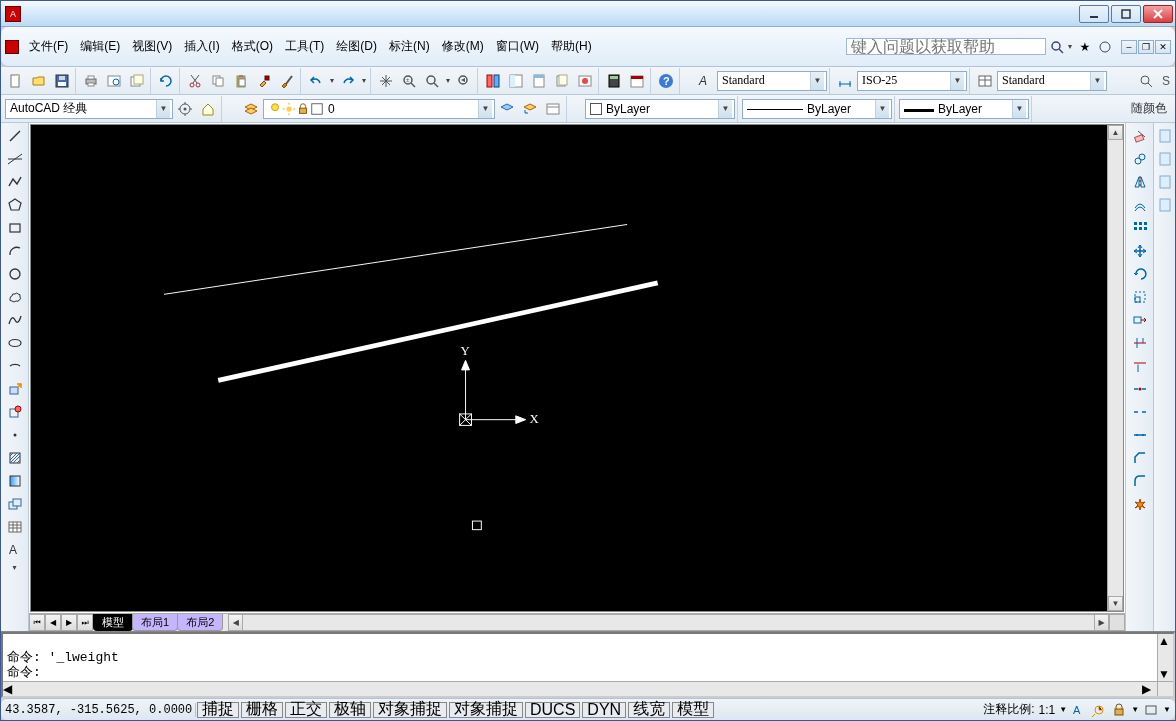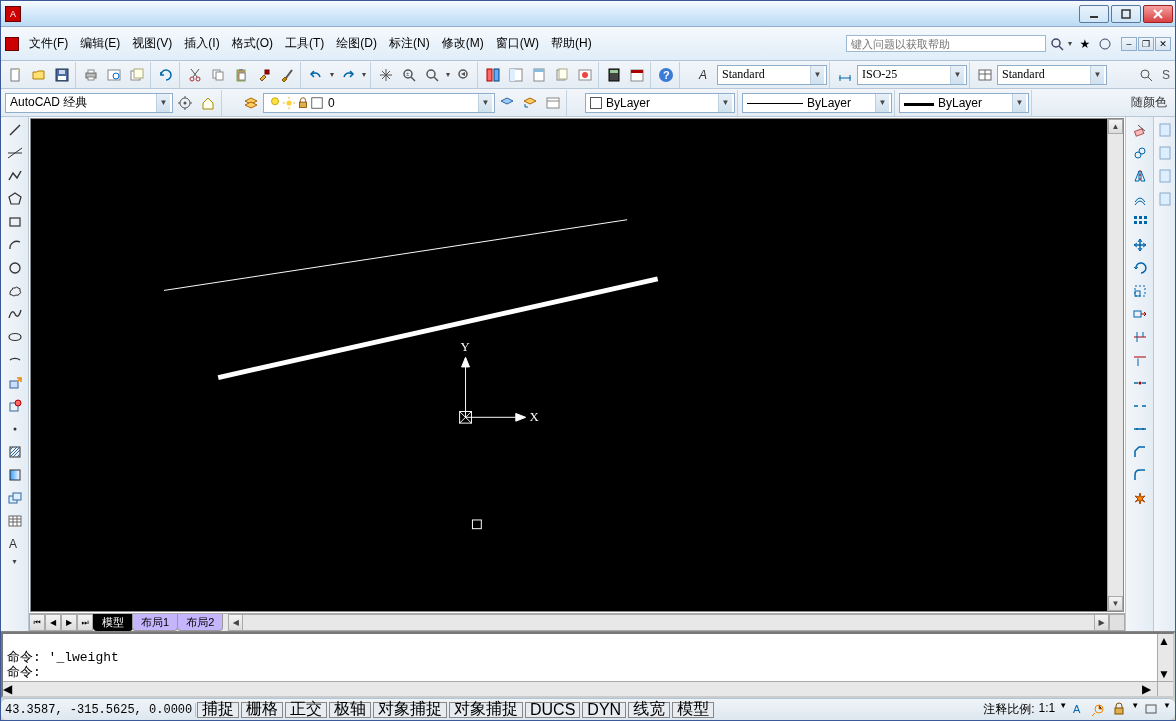--- a/index.html
+++ b/index.html
@@ -34,38 +34,39 @@
     border-radius: 2px;
     display:flex; align-items:center; justify-content:center;
     background: linear-gradient(to bottom, #eaf3fb, #cfe5f7);
     cursor:pointer;
     font-family: sans-serif;
   }
   .winbtn.close { background: linear-gradient(to bottom, #f5a0a0, #d84040); color:#fff; border-color:#a02020;}
   .winbtn svg { width:12px; height:12px; }
   
   .menubar {
-    height: 34px;
+    height: 40px;
     background: linear-gradient(to bottom, #f5f9fd, #e0edf8);
     display:flex;
     align-items:center;
     padding: 0 4px;
     border-bottom: 1px solid #b0c4d8;
+    border-radius: 7px;
   }
   .menubar .micon { width:14px; height:14px; background:#c00; margin-right:4px; border:1px solid #660000;}
   .menuitem { padding: 2px 6px; cursor:pointer; }
   .menubar .help-input {
     margin-left: auto;
     width: 200px;
     height: 17px;
     border: 1px solid #9db8d0;
     background:#fff;
     color:#888;
     padding: 0 4px;
-    font-size: 11px;
+    font-size: 16px;
   }
   .menubar .smallbtn {
     width:18px; height:18px; display:flex; align-items:center; justify-content:center;
     cursor:pointer; margin-left:2px;
   }
   .menubar .doc-controls { display:flex; margin-left:6px; }
   .menubar .doc-controls .docbtn {
     width:16px; height:14px; border:1px solid #8faecc; margin-left:1px;
     display:flex; align-items:center; justify-content:center; font-size:9px;
     background:linear-gradient(to bottom,#f0f5fa,#d5e5f2); cursor:pointer;
@@ -233,21 +234,21 @@
   .statusbar .toggle {
     padding: 1px 4px;
     border:1px solid #888;
     margin: 0 1px;
     background:#e8ecf0;
     cursor:pointer;
     font-size:16px;
     height:16px;
     display:flex; align-items:center;
   }
-  .statusbar .stext { margin-left:auto; padding-right:4px; display:flex; gap:4px;}
+  .statusbar .stext { margin-left:auto; padding-right:4px; display:flex; align-items:center; gap:4px;}
   .icon-generic { width:16px; height:16px; }
   .swatch { width:12px; height:12px; border:1px solid #555;}
   .line-sample {
     width:56px; height:12px; display:flex; align-items:center; position:relative;
   }
   .line-sample::before{
     content:""; position:absolute; left:0; right:0; top:50%; border-top-style:solid; border-top-width:1px; border-top-color:#000;
   }
   .line-sample.thick::before{ border-top-width:3px;}
 </style>

